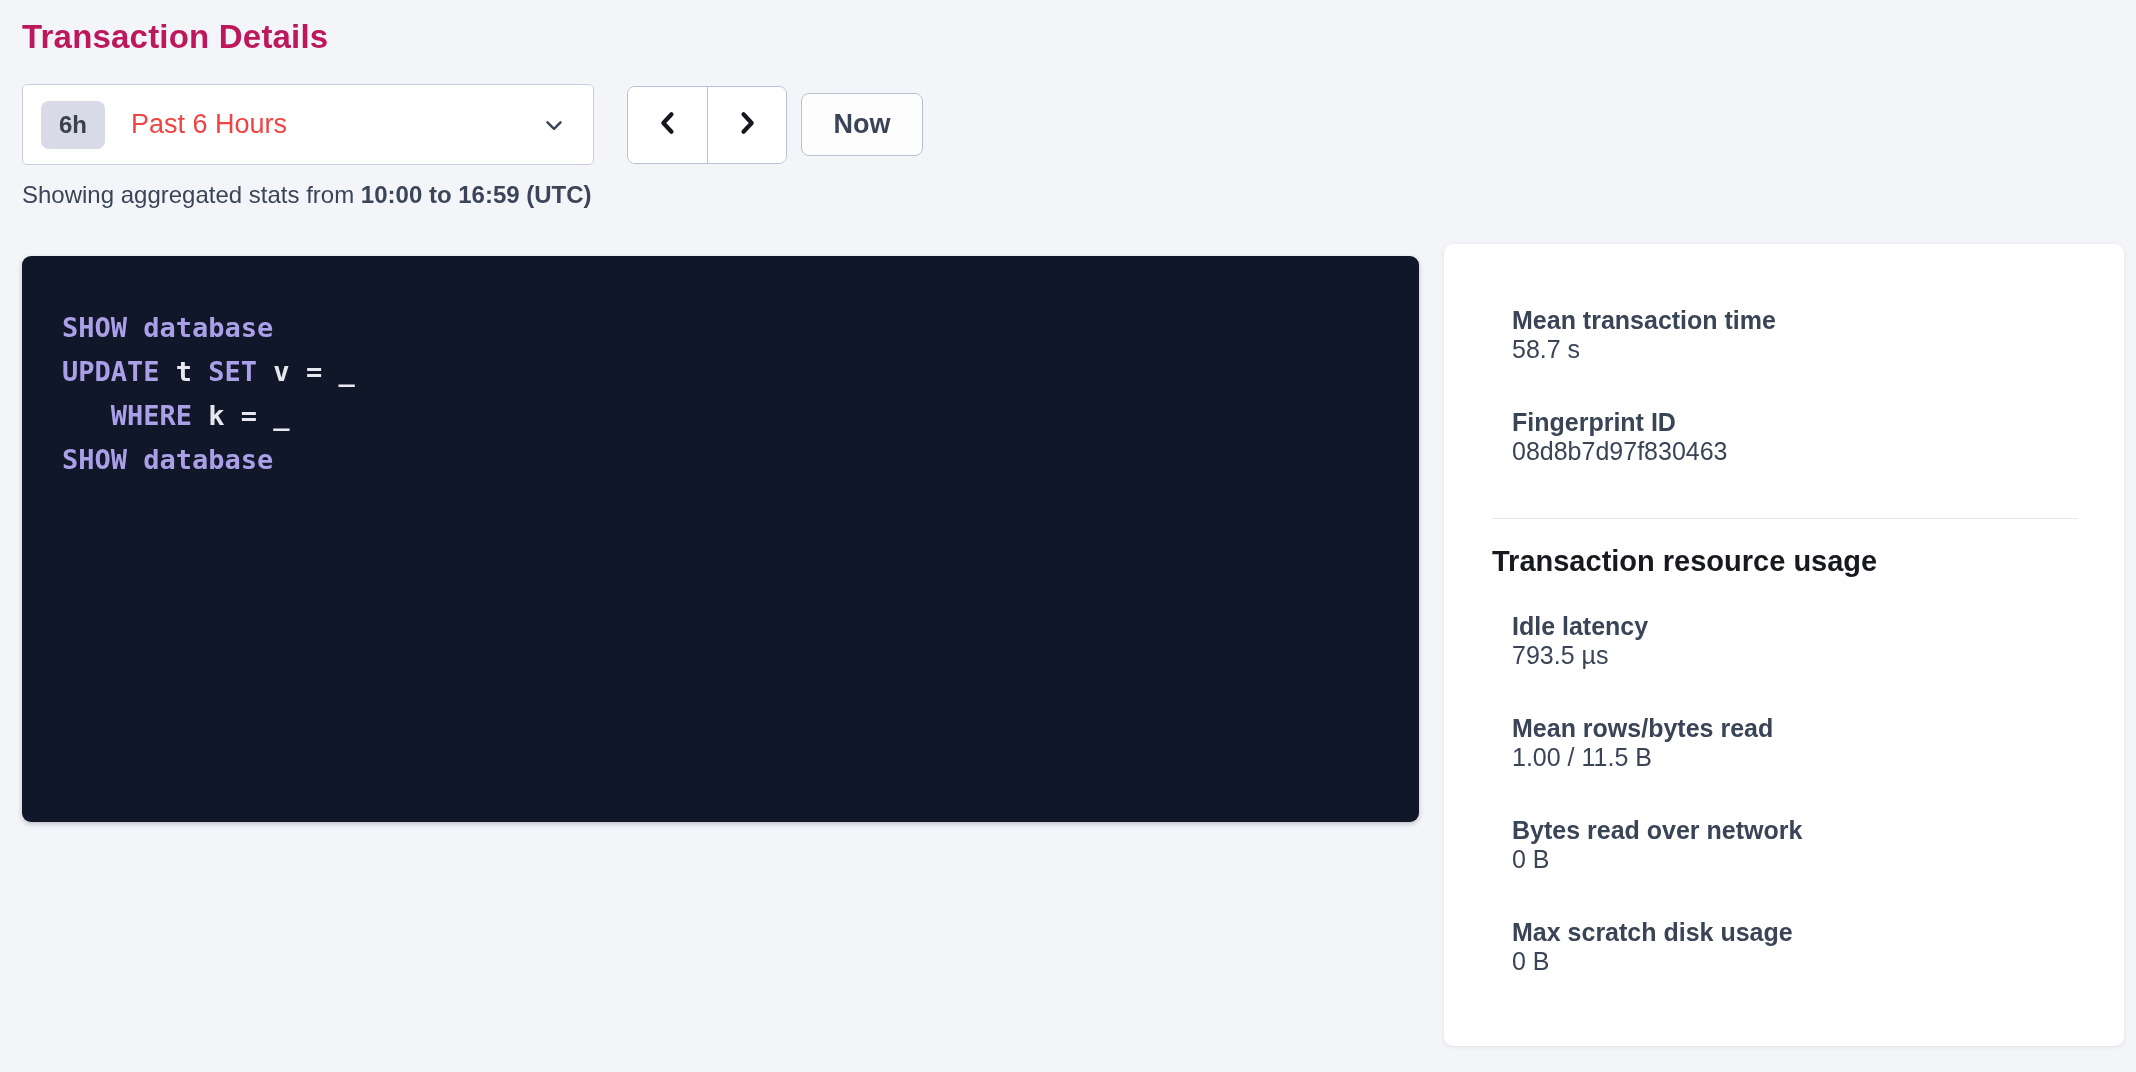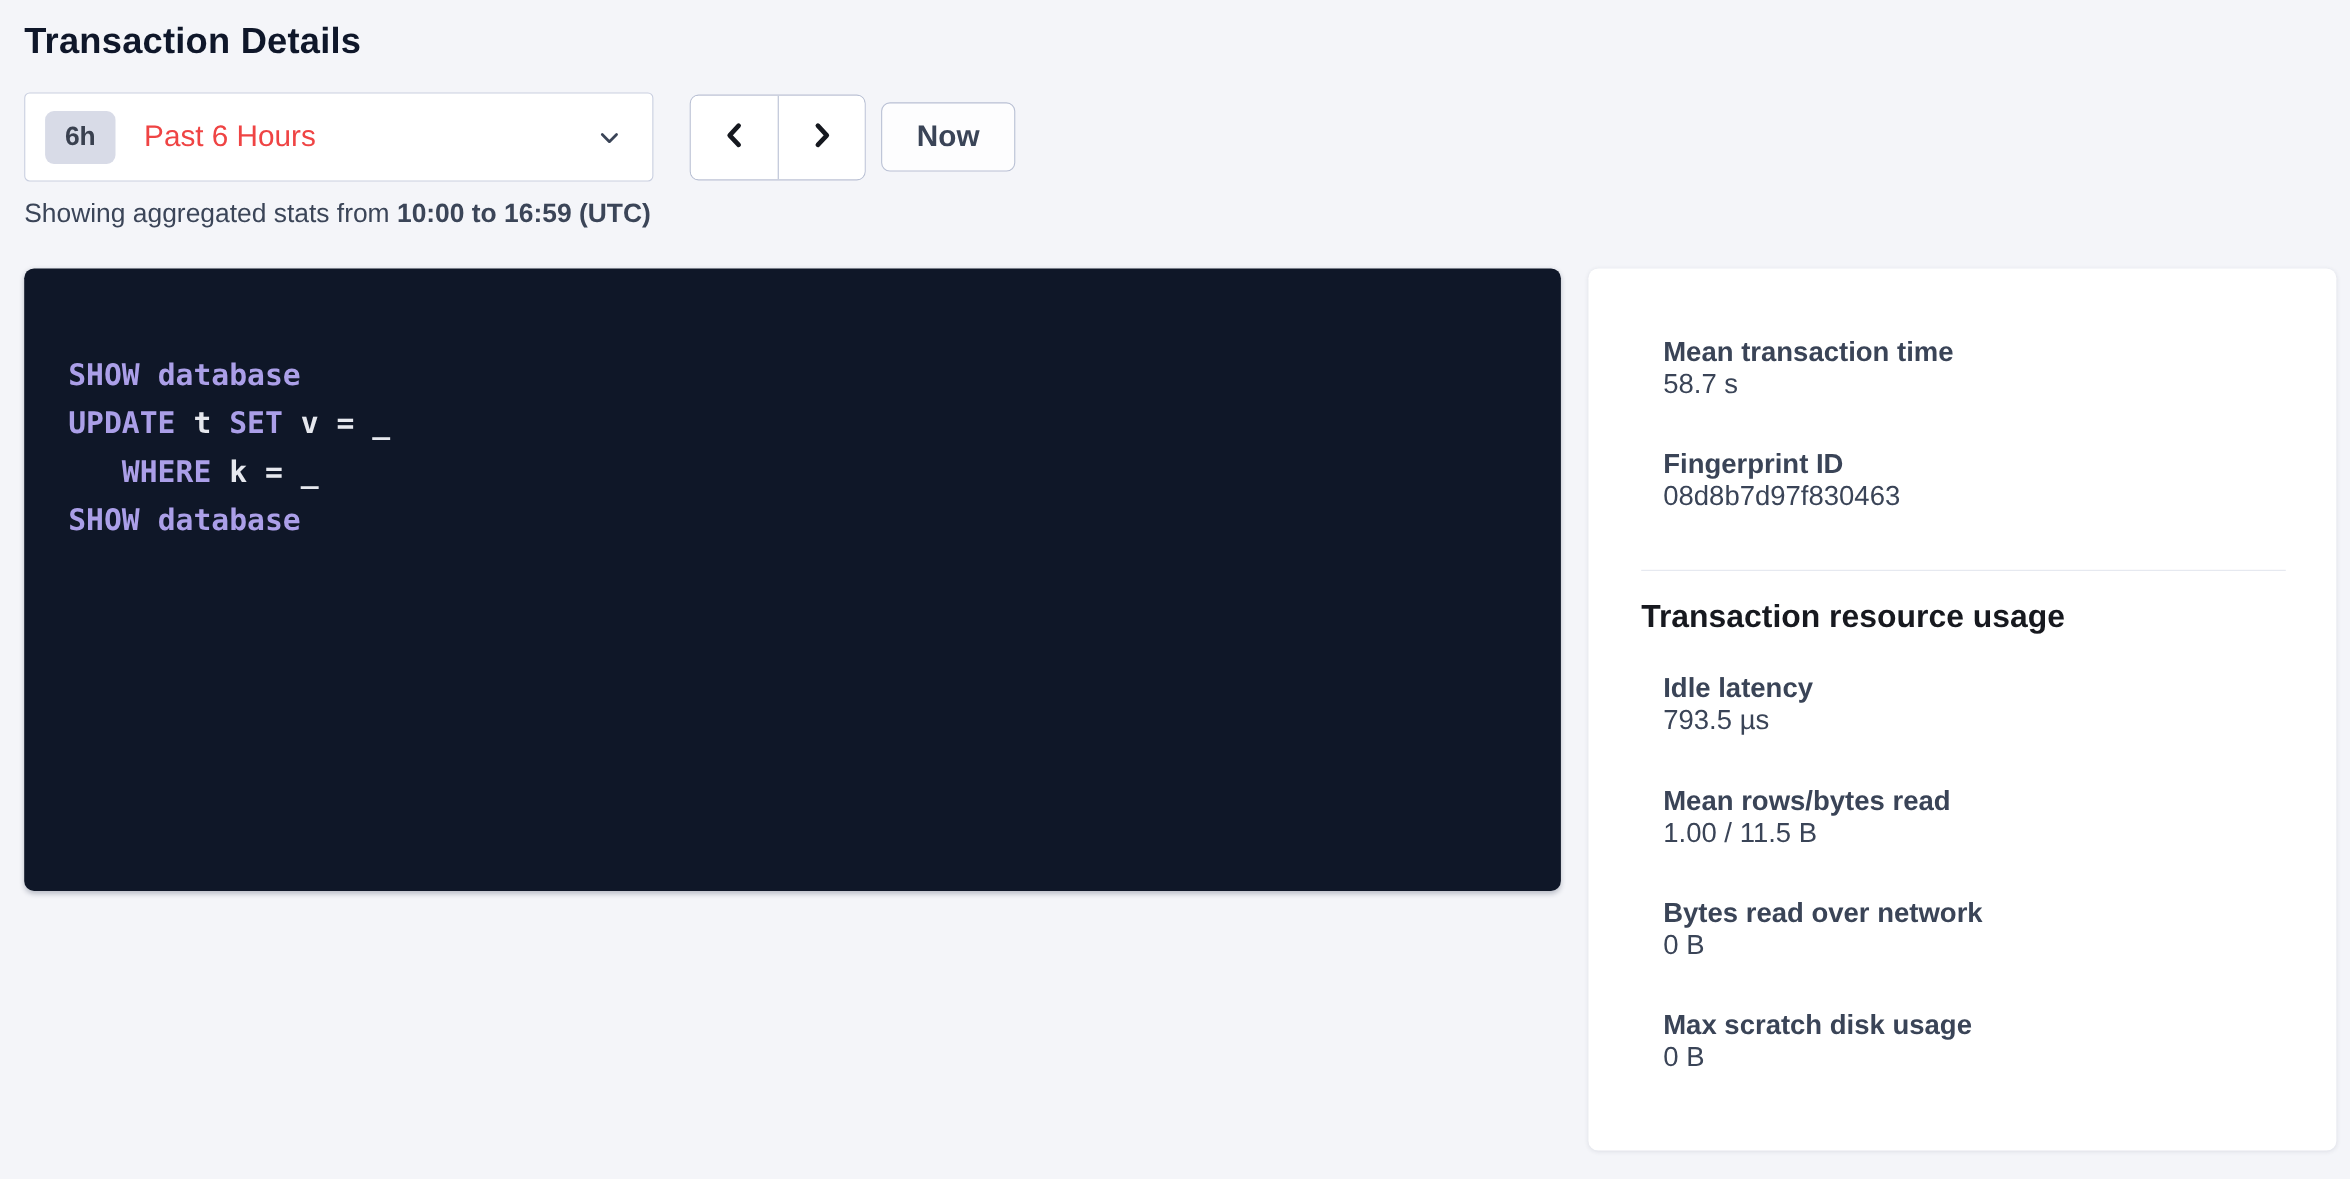--- a/index.html
+++ b/index.html
@@ -9,21 +9,21 @@
     font-family: "Liberation Sans", sans-serif;
     color: #3a4457;
     overflow: hidden;
   }
   .page { padding: 18px 12px 0 22px; }
 
   
   .page-title {
     font-size: 33px;
     font-weight: 700;
-    color: #0f172a;
+    color: #be185d;
     letter-spacing: 0.2px;
     margin-bottom: 28px;
   }
 
   .controls {
     display: flex;
     align-items: stretch;
   }
   .range-select {
     width: 572px;
@@ -103,22 +103,23 @@
     display: flex;
     align-items: flex-start;
   }
 
   .sql-box {
     flex: 1;
     height: 566px;
     background: #0f1728;
     border-radius: 9px;
     box-shadow: 0 2px 5px rgba(20, 30, 60, 0.25);
-    padding: 76px 40px;
+    padding: 50px 40px;
     overflow: hidden;
+    margin-top: 12px;
   }
   .sql-code {
     font-family: "DejaVu Sans Mono", "Liberation Mono", monospace;
     font-size: 27px;
     font-weight: 600;
     line-height: 44px;
     white-space: pre;
   }
   .sql-code .kw { color: #ab9fe8; }
   .sql-code .id { color: #e6e8ee; }

